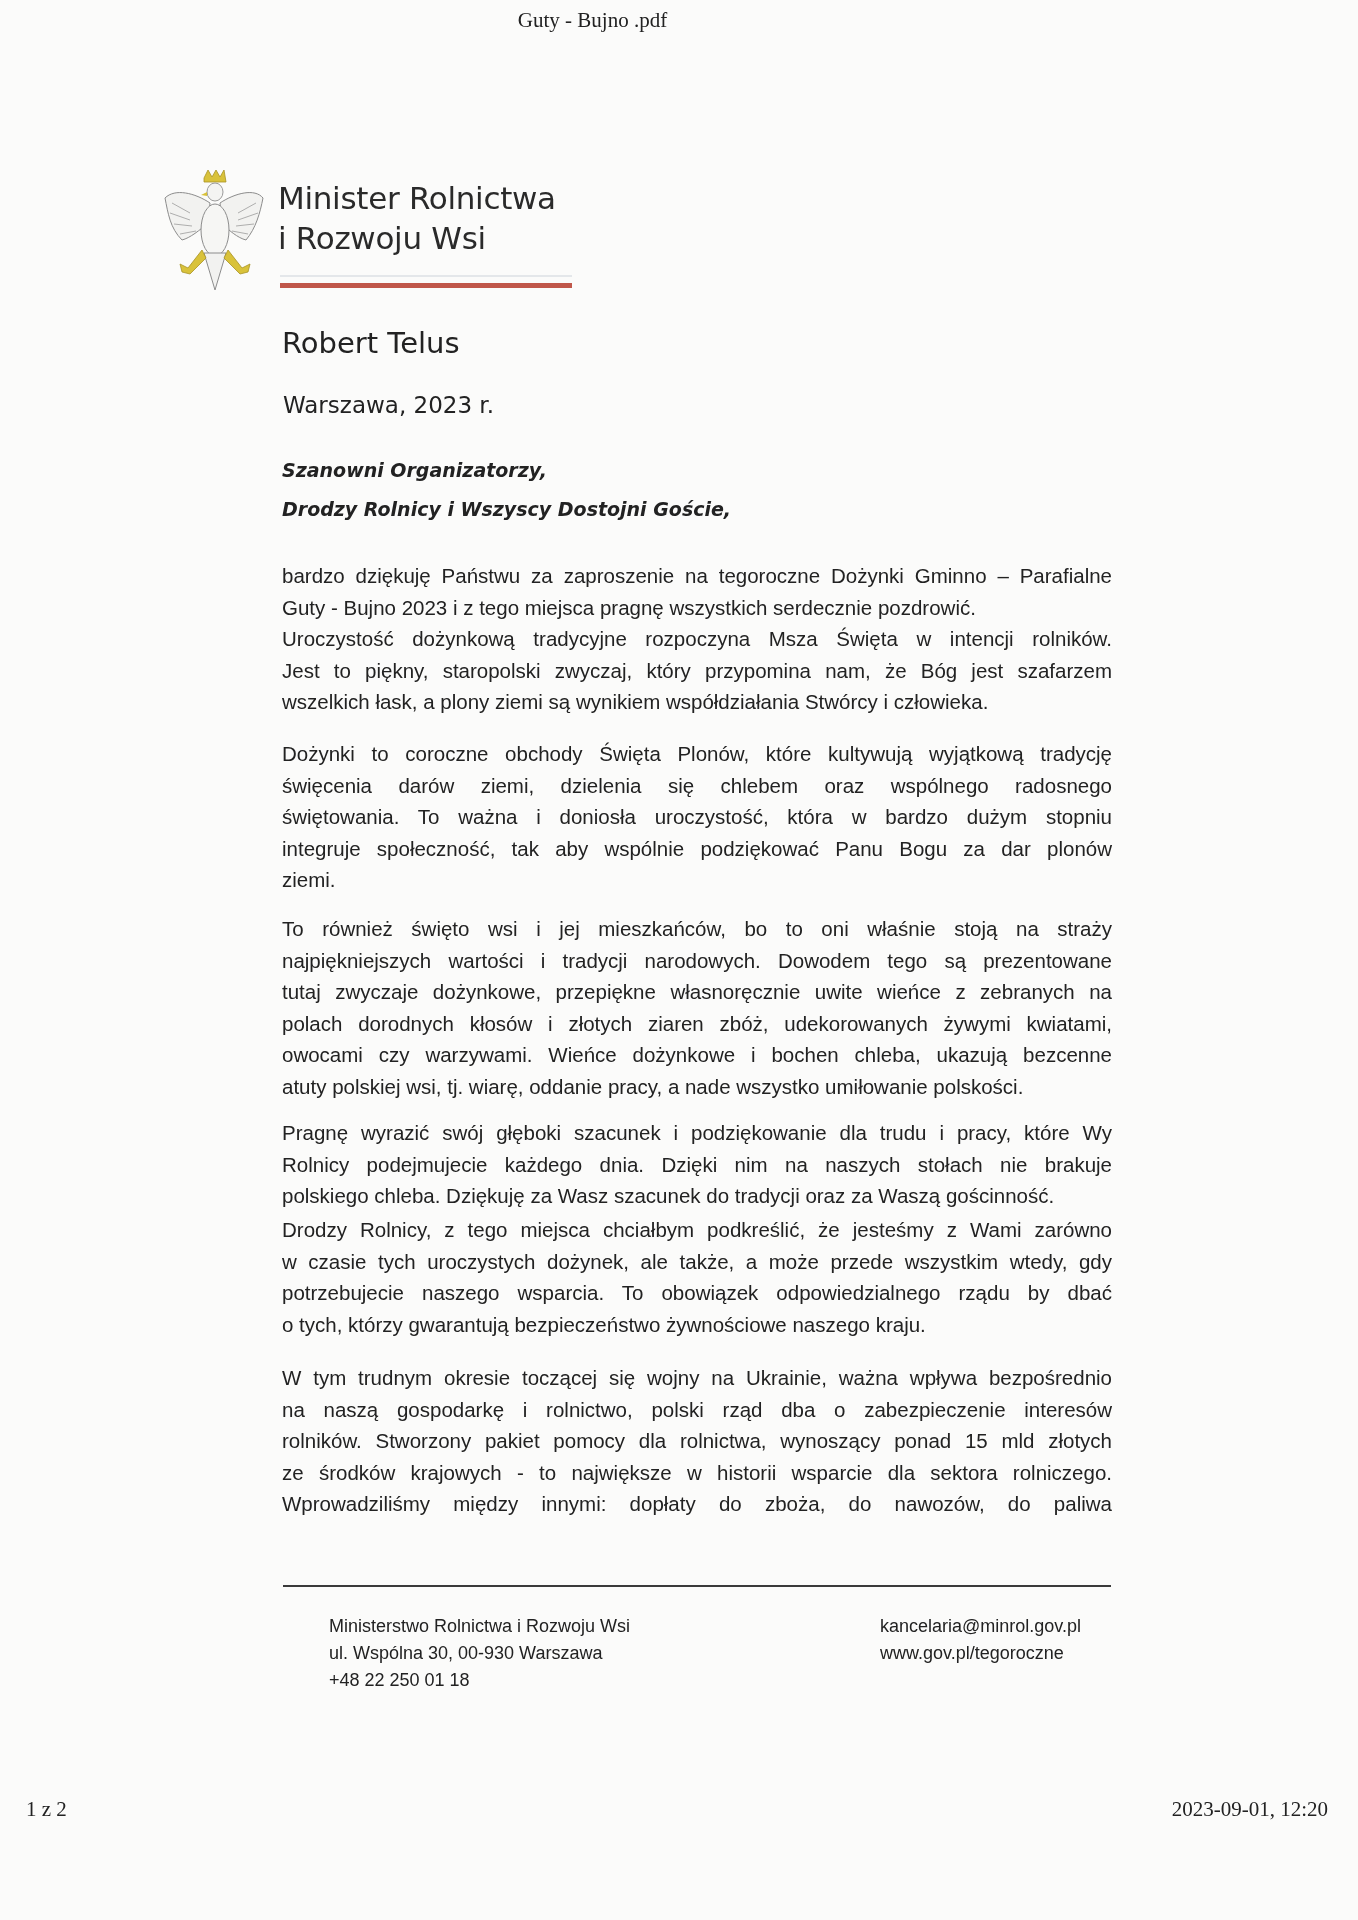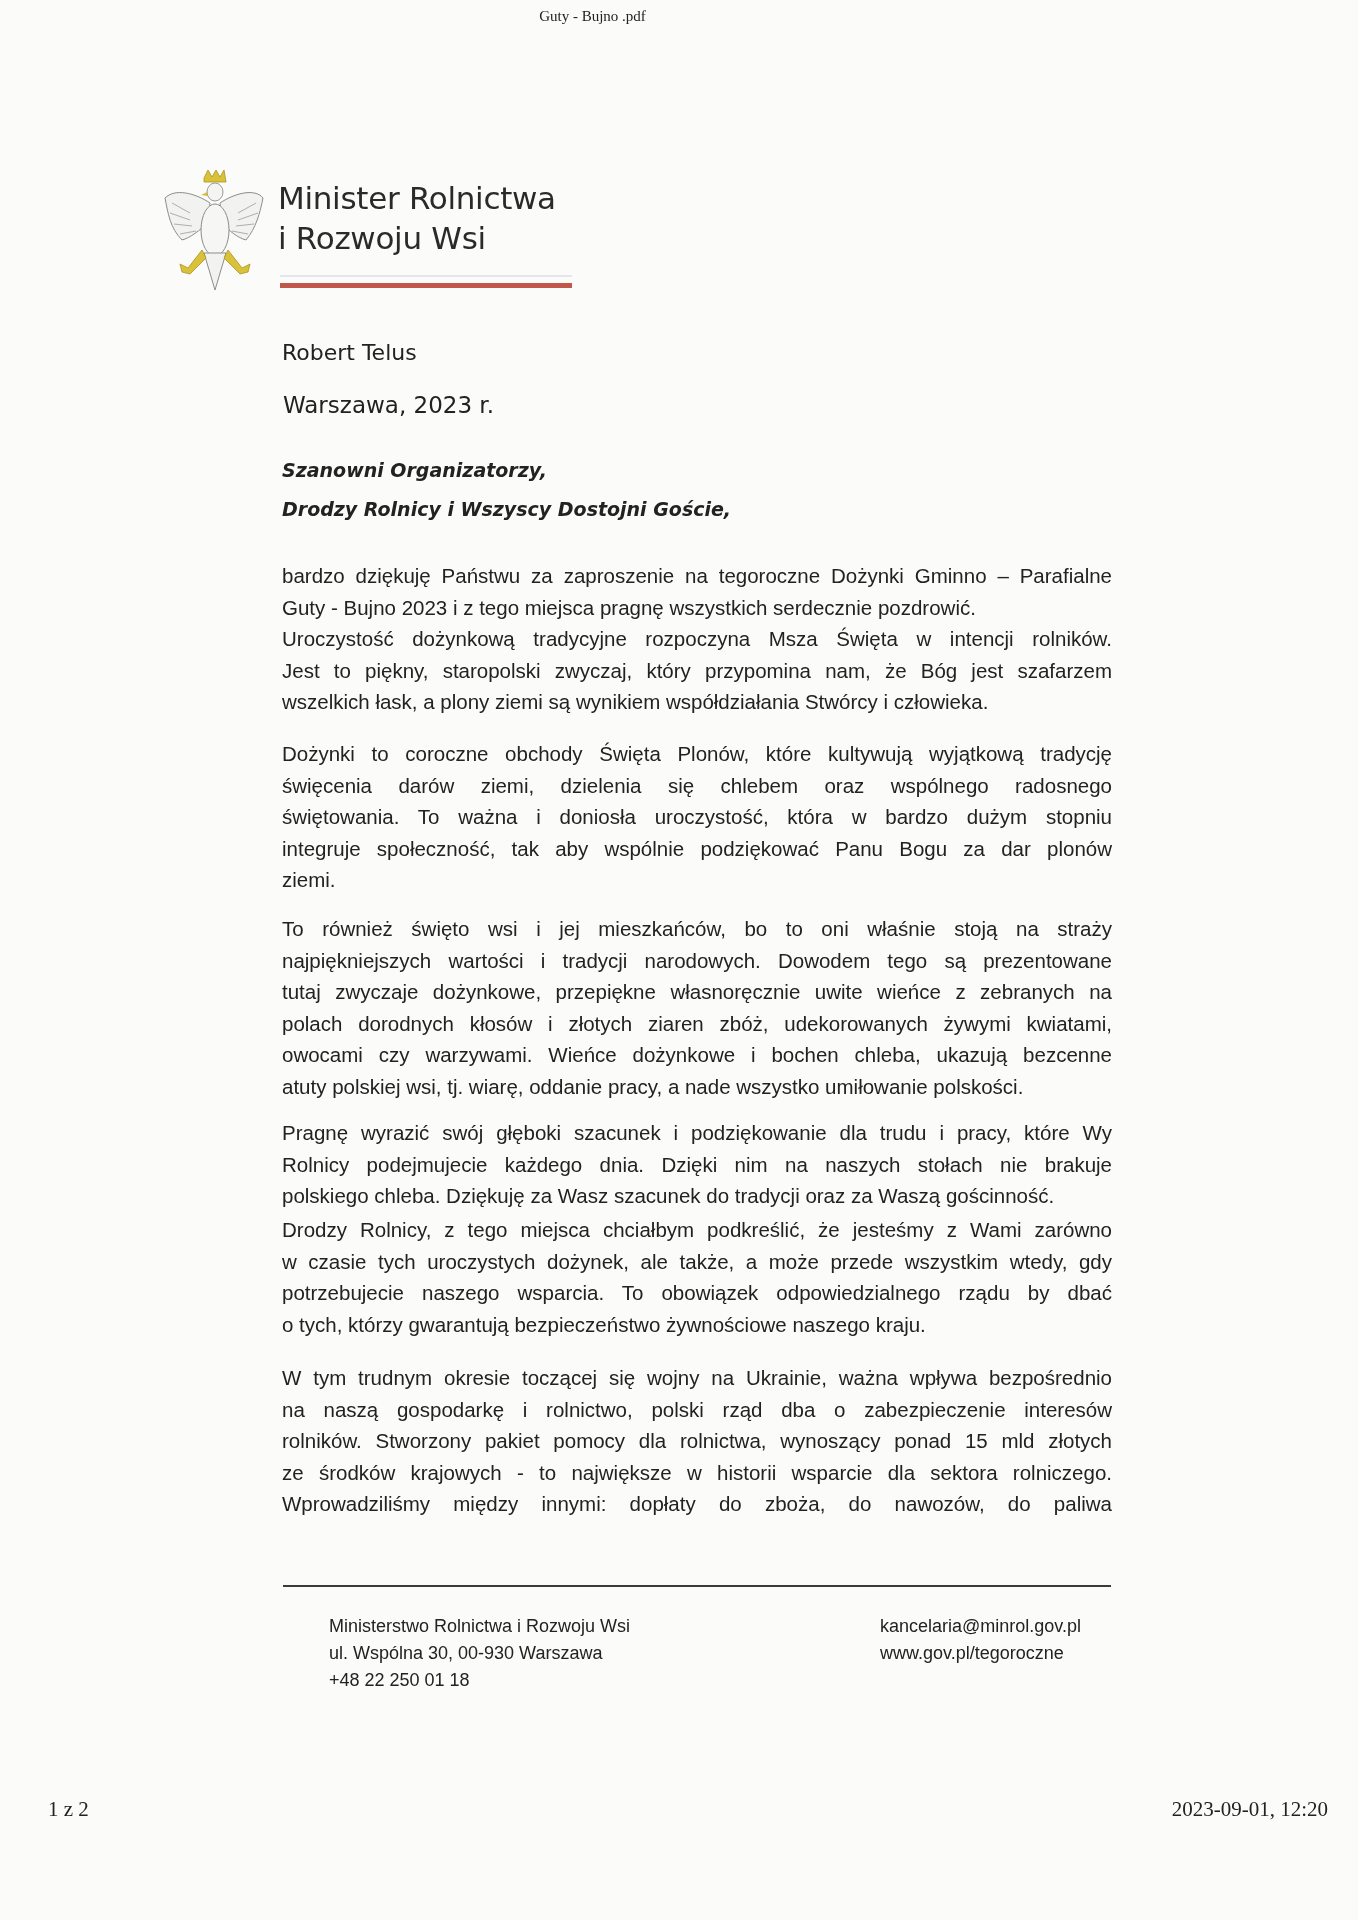--- a/index.html
+++ b/index.html
@@ -8,26 +8,26 @@
       background: #fbfbfa;
       position: relative;
       overflow: hidden;
       color: #1e1e1e;
       font-family: "Liberation Sans", sans-serif;
     }
     .print-header {
       position: absolute; top: 8px; left: 0; width: 1185px;
       text-align: center;
       font-family: "Liberation Serif", serif;
-      font-size: 15px; color: #222;
+      font-size: 21px; color: #222;
     }
     .print-footer-left {
       position: absolute; top: 1797px; left: 26px;
       font-family: "Liberation Serif", serif;
-      font-size: 21px; color: #222; margin-left: 22px;
+      font-size: 21px; color: #222;
     }
     .print-footer-right {
       position: absolute; top: 1797px; right: 30px;
       font-family: "Liberation Serif", serif;
       font-size: 21px; color: #222; margin-left: 12px;
     }
     .letterhead {
       position: absolute; top: 168px; left: 160px;
     }
     .eagle {
@@ -42,21 +42,21 @@
     .lh-rule-grey {
       position: absolute; left: 120px; top: 107px; width: 292px; height: 2px;
       background: #e4e7ea;
     }
     .lh-rule-red {
       position: absolute; left: 120px; top: 115px; width: 292px; height: 5px;
       background: #c0574a;
     }
     .sender {
       position: absolute; top: 326px; left: 282px;
-      font-family: "DejaVu Sans", sans-serif; font-size: 22px; color: #222; margin-top: 14px;
+      font-family: "DejaVu Sans", sans-serif; font-size: 29px; color: #222;
     }
     .place-date {
       position: absolute; top: 392px; left: 283px;
       font-family: "DejaVu Sans", sans-serif; font-size: 23px; color: #222;
     }
     .salutation {
       position: absolute; left: 282px;
       font-family: "DejaVu Sans", sans-serif; font-size: 19px;
       font-style: italic; font-weight: bold; color: #222;
     }

